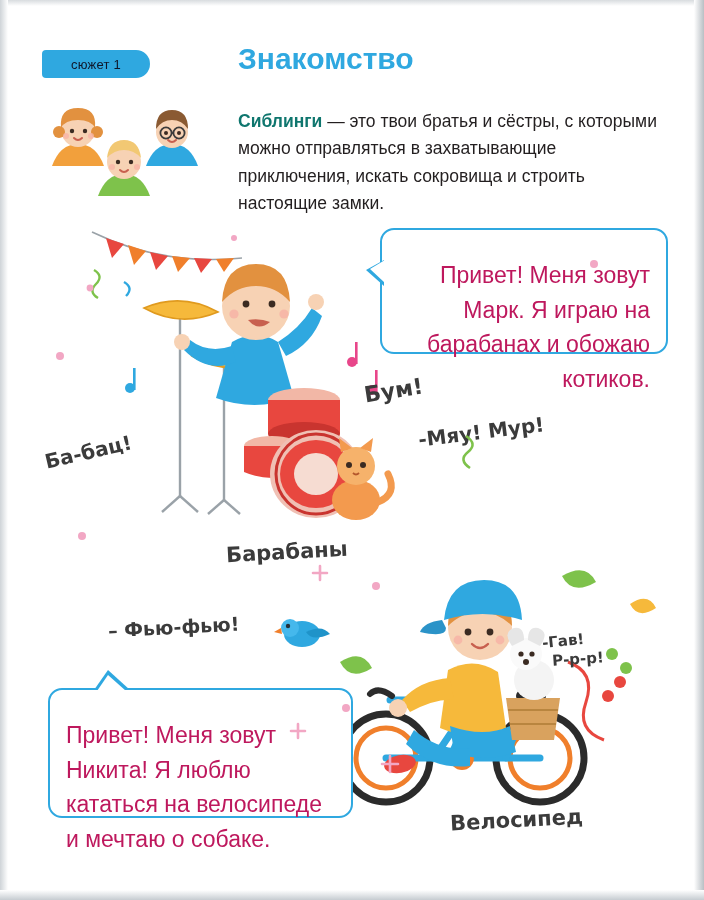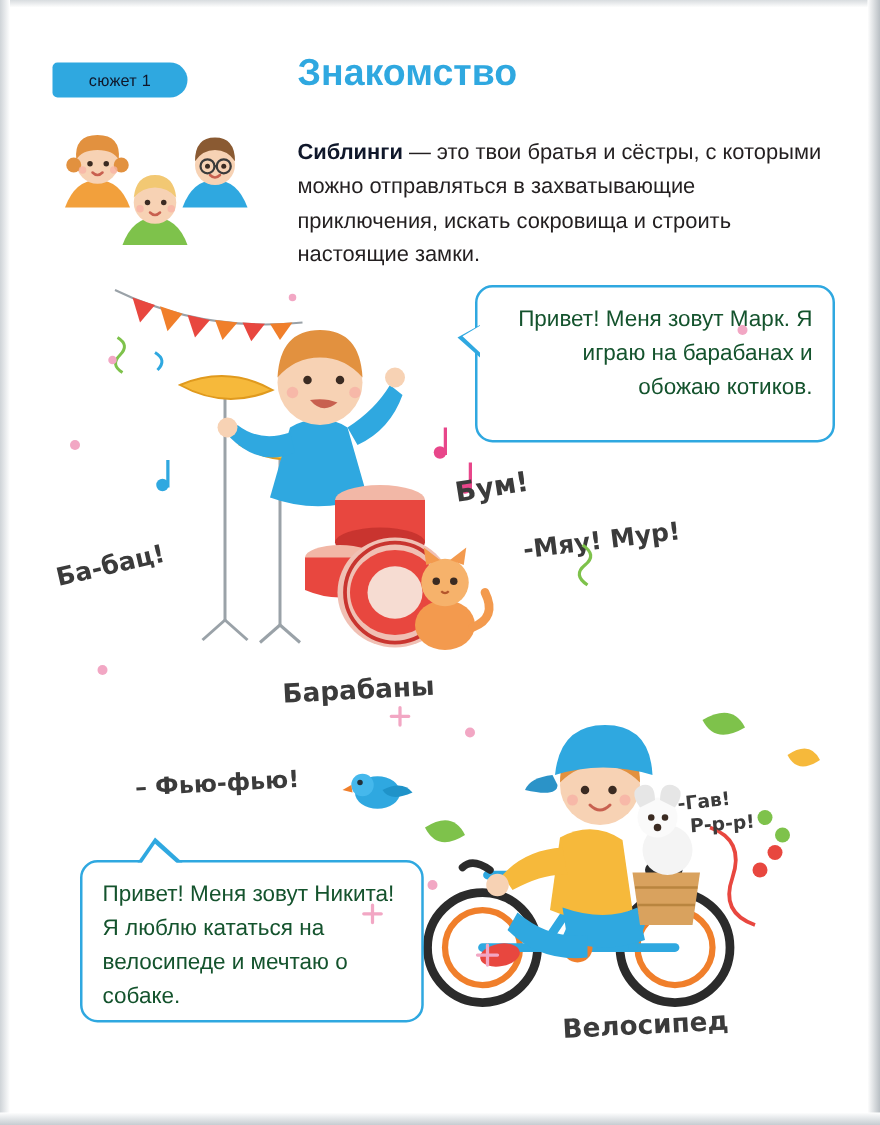--- a/index.html
+++ b/index.html
@@ -75,43 +75,43 @@
   .intro {
     position: absolute;
     left: 238px;
     top: 90px;
     width: 432px;
     font-size: 17.5px;
     line-height: 1.58;
     color: #231f20;
   }
   .intro .hl {
-    color: #0f172a;
+    color: #0f766e;
     font-weight: bold;
   }
 
   
   .kids-trio {
     position: absolute;
     left: 46px;
     top: 100px;
     width: 160px;
     height: 96px;
   }
 
   
   .bubble {
     position: absolute;
     border: 2.2px solid #2fa8e0;
     border-radius: 14px;
     background: #ffffff;
-    color: #14532d;
-    font-size: 18px;
+    color: #be185d;
+    font-size: 23px;
     line-height: 1.5;
-    padding: 12px 16px;
+    padding: 28px 16px;
     box-sizing: border-box;
   }
   .bubble-mark {
     left: 380px;
     top: 228px;
     width: 288px;
     height: 126px;
     text-align: right;
   }
   .bubble-mark .tail,
@@ -127,23 +127,23 @@
     border-right: 18px solid #2fa8e0;
   }
   .bubble-mark .tail-fill {
     left: -12px;
     border-top: 9px solid transparent;
     border-bottom: 14px solid transparent;
     border-right: 15px solid #ffffff;
   }
 
   .bubble-nikita {
-    left: 64px;
+    left: 48px;
     top: 688px;
-    width: 275px;
+    width: 305px;
     height: 130px;
   }
   .bubble-nikita .tail {
     position: absolute;
     left: 44px;
     top: -20px;
     width: 0; height: 0;
     border-left: 14px solid transparent;
     border-right: 22px solid transparent;
     border-bottom: 20px solid #2fa8e0;

